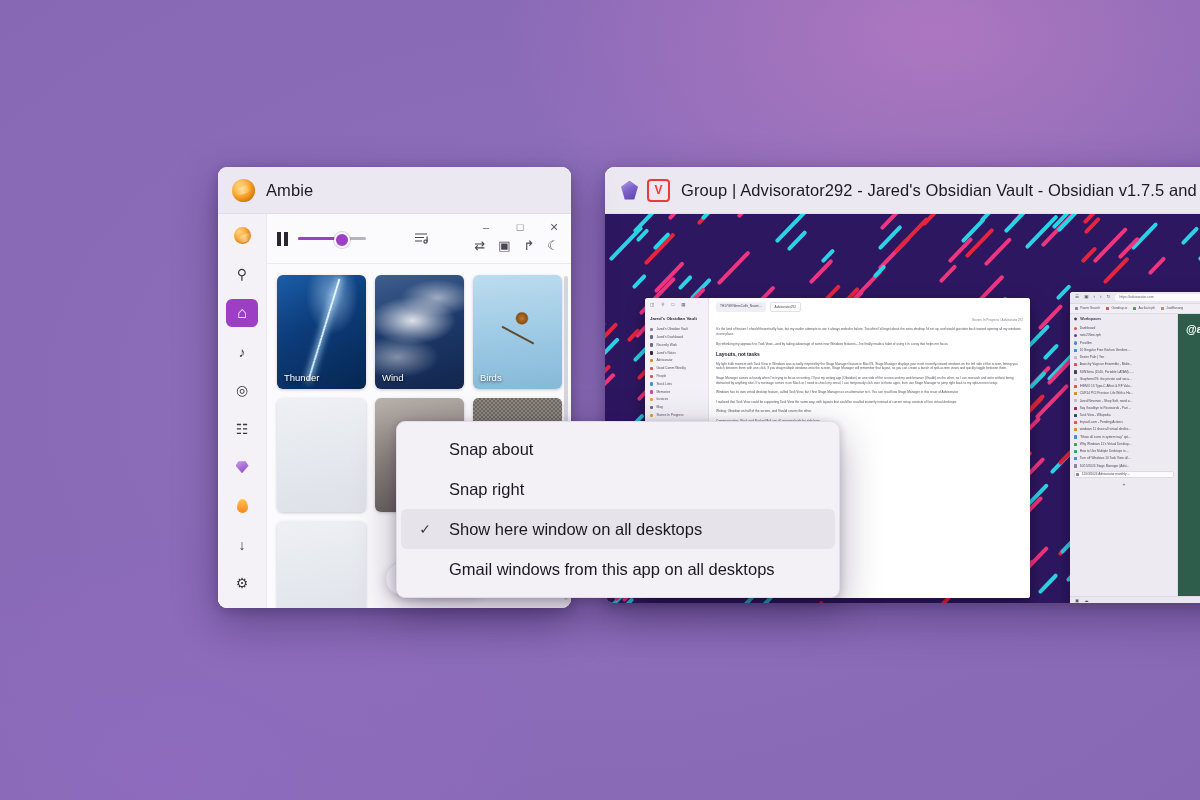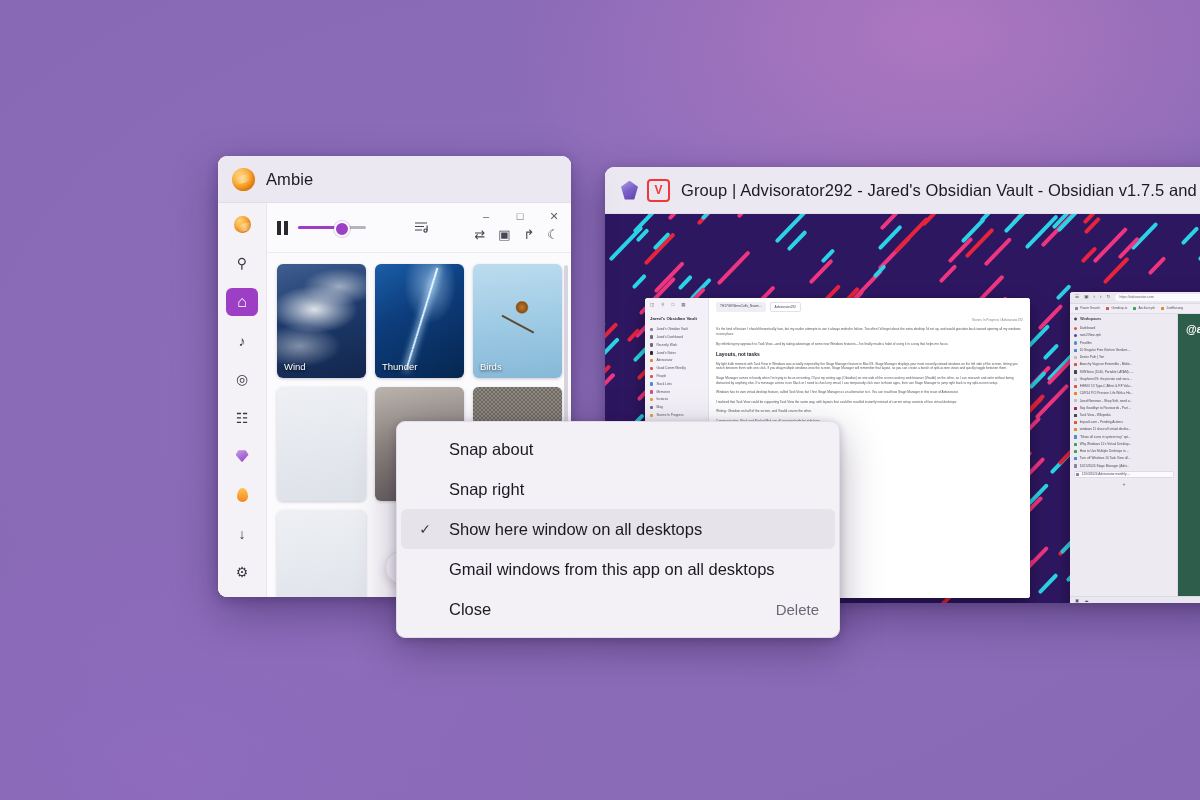--- a/index.html
+++ b/index.html
@@ -41,21 +41,21 @@
     font-size: 16.5px;
     color: #1d1b20;
     white-space: nowrap;
     overflow: hidden;
     margin-left: 11px;
     letter-spacing: 0.1px;
   }
 
   
   #ambie-window {
-    left: 218px; top: 156px;
+    left: 218px; top: 167px;
     width: 353px; height: 441px;
   }
   .ambie-logo {
     width: 23px; height: 23px; border-radius: 50%;
     background:
       radial-gradient(circle at 32% 28%, #ffd27a 0%, #fcae3a 42%, #f08c12 76%, #e07a06 100%);
     box-shadow: inset -2px -2px 4px rgba(170,80,0,0.35);
     position: relative; flex: 0 0 auto;
   }
   .ambie-logo::after {
@@ -921,26 +921,26 @@
               <span style="font-size: 13px;">⇄</span>
               <span style="font-size: 13px;">▣</span>
               <span style="font-size: 13px;">↱</span>
               <span style="font-size: 13px;">☾</span>
             </div>
         </div>
 
         <div id="tile-scroll">
           <div class="tile-grid" id="tile-grid">
               <div class="tile">
+                <div class="art-thunder"></div>
+                <div class="tile-label">Thunder</div>
+              </div>
+              <div class="tile">
                 <div class="art-wind"></div>
                 <div class="tile-label">Wind</div>
-              </div>
-              <div class="tile">
-                <div class="art-thunder"></div>
-                <div class="tile-label">Thunder</div>
               </div>
               <div class="tile">
                 <div class="art-birds"></div>
                 <div class="tile-label">Birds</div>
               </div>
               <div class="tile">
                 <div class="art-plain"></div>
               </div>
               <div class="tile">
                 <div class="art-crowd"></div>
@@ -974,20 +974,15 @@
         <div class="menu-label">Snap right</div>
       </div>
       <div class="menu-item checked">
         <div class="menu-check">✓</div>
         <div class="menu-label">Show here window on all desktops</div>
       </div>
       <div class="menu-item">
         <div class="menu-check"></div>
         <div class="menu-label">Gmail windows from this app on all desktops</div>
       </div>
-      <div class="menu-item">
-        <div class="menu-check"></div>
-        <div class="menu-label">Close</div>
-        <div class="menu-accel">Delete</div>
-      </div>
     </div>
 
 </div>
 
 </body></html>

